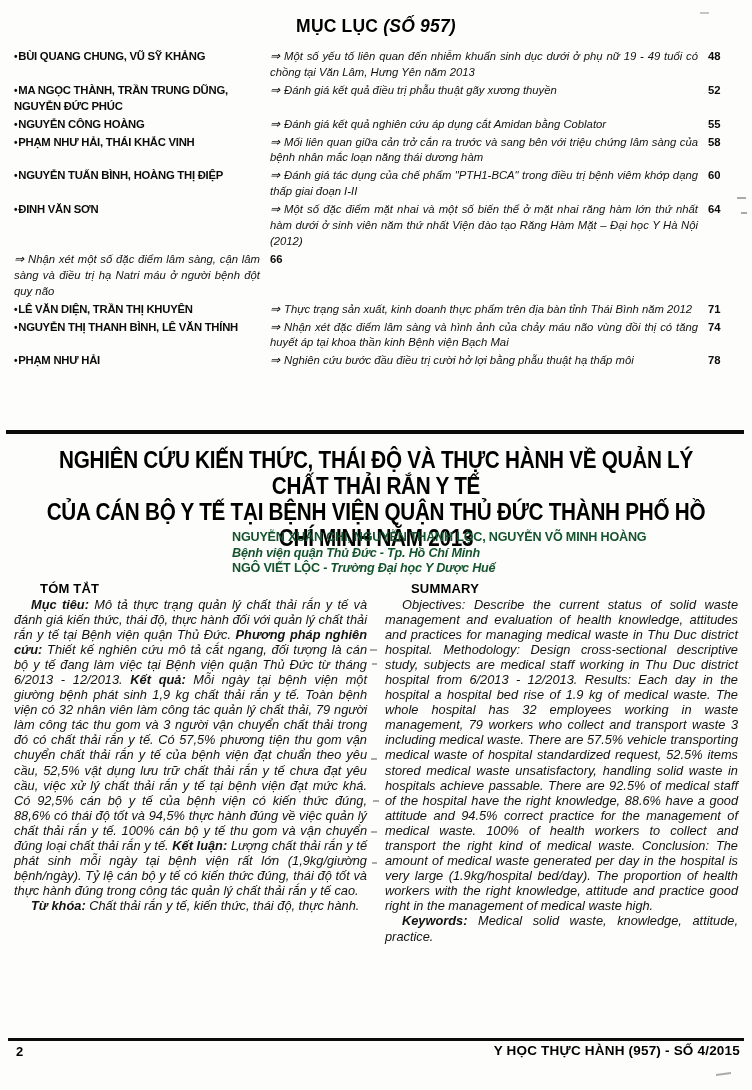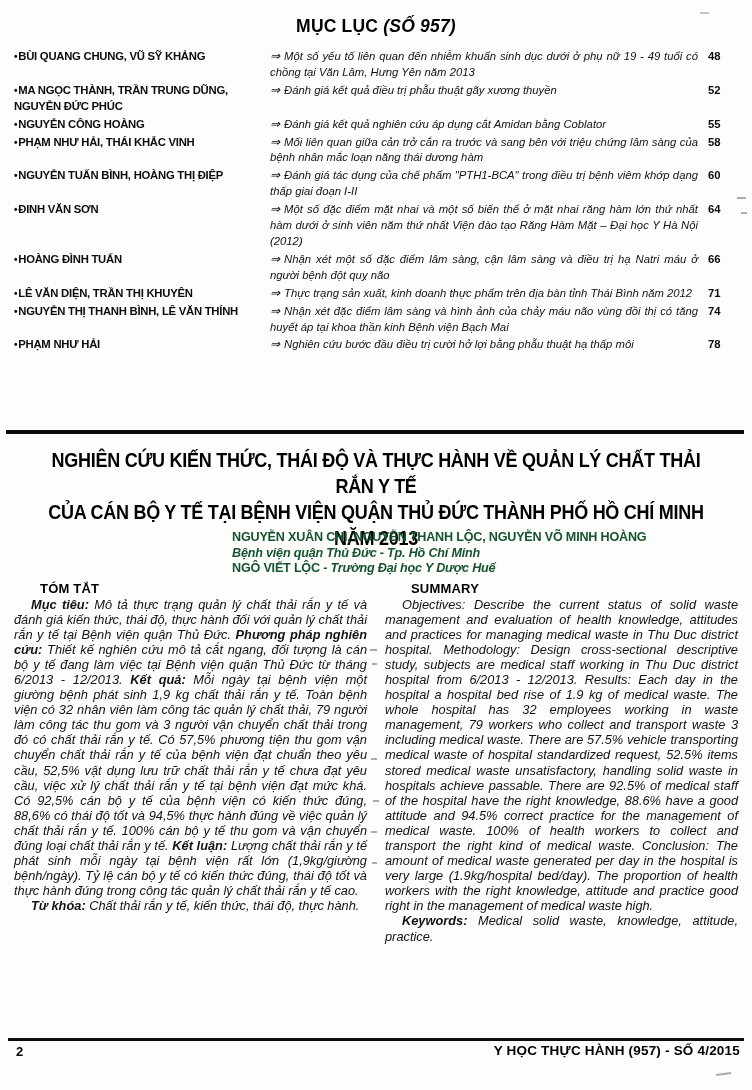--- a/index.html
+++ b/index.html
@@ -42,21 +42,21 @@
 
   
   .section-divider {
     position:absolute; top:430px; left:6px; width:738px; height:4px;
     background:#0b0b0b;
   }
 
   
   .article-title {
     position:absolute; top:447px; left:0; width:100%;
-    text-align:center; font-weight:bold; font-size:20px;
+    text-align:center; font-weight:bold; font-size:23px;
     line-height:26px; letter-spacing:-0.3px; color:#000;
   }
   .article-title .line { transform:scaleX(0.9); }
 
   .authors-block {
     position:absolute; top:530px; left:232px;
     font-size:12.6px; font-weight:bold; line-height:15.6px;
     letter-spacing:-0.2px; color:#14532d;
   }
   .bi { font-style:italic; }
@@ -143,21 +143,20 @@
       <div class="toc-page">60</div>
     </div>
 
     <div class="toc-row">
       <div class="toc-authors"><span class="bullet">•</span><span>ĐINH VĂN SƠN</span></div>
       <div class="toc-entry-title"><span class="arrow">⇒</span><span>Một số đặc điểm mặt nhai và một số biến thể ở mặt nhai răng hàm lớn thứ nhất hàm dưới ở sinh viên năm thứ nhất Viện đào tạo Răng Hàm Mặt – Đại học Y Hà Nội (2012)</span></div>
       <div class="toc-page">64</div>
     </div>
 
     <div class="toc-row">
-      <div class="toc-authors"><span class="bullet">•</span><span>HOÀNG ĐÌNH TUẤN</span></div>
       <div class="toc-entry-title"><span class="arrow">⇒</span><span>Nhận xét một số đặc điểm lâm sàng, cận lâm sàng và điều trị hạ Natri máu ở người bệnh đột quỵ não</span></div>
       <div class="toc-page">66</div>
     </div>
 
 
     <div class="toc-row">
       <div class="toc-authors"><span class="bullet">•</span><span>LÊ VĂN DIỆN, TRẦN THỊ KHUYÊN</span></div>
       <div class="toc-entry-title"><span class="arrow">⇒</span><span>Thực trạng sản xuất, kinh doanh thực phẩm trên địa bàn tỉnh Thái Bình năm 2012</span></div>
       <div class="toc-page">71</div>
     </div>

